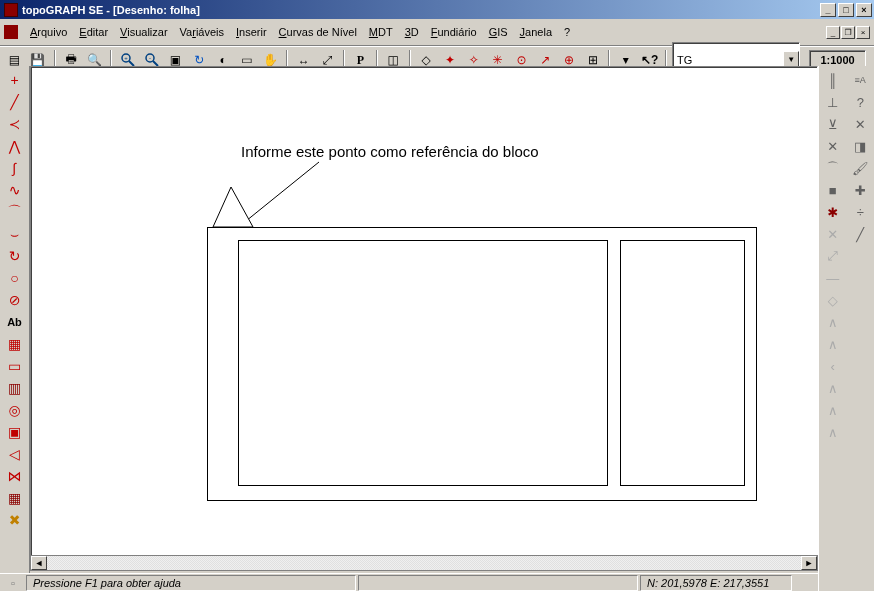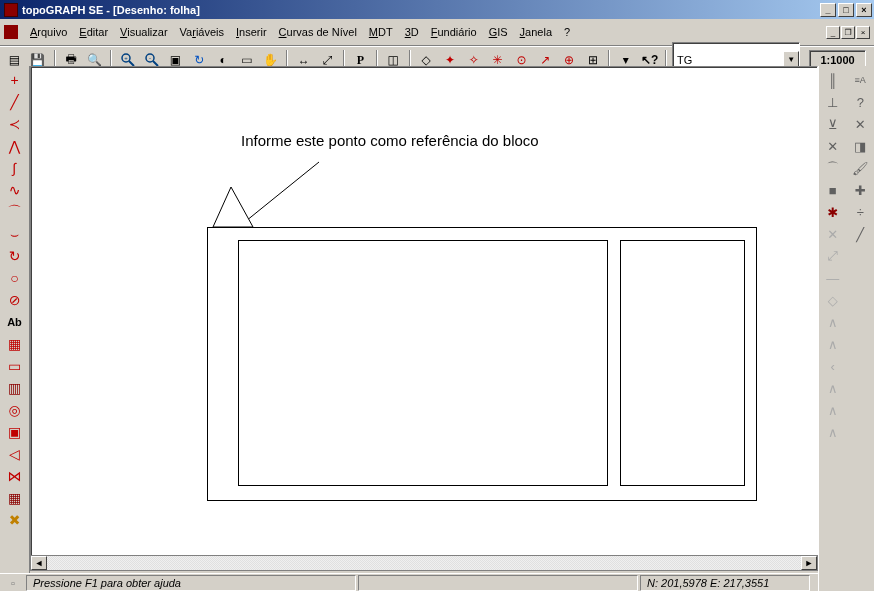--- a/index.html
+++ b/index.html
@@ -149,21 +149,21 @@
   flex: 1;
   background: white;
   border: 1px solid;
   border-color: #808080 #fff #fff #808080;
   box-shadow: inset 1px 1px 0 #404040;
   position: relative;
   overflow: hidden;
 }
 .anntext {
   position: absolute;
-  left: 210px; top: 65px;
+  left: 210px; top: 76px;
   font-family: Arial, sans-serif;
   font-size: 15px;
   color: black;
 }
 .arrow {
   position: absolute;
   left: 178px; top: 90px;
   pointer-events: none;
 }
 .drawframe {
@@ -258,21 +258,21 @@
 .statuspane {
   border: 1px solid;
   border-color: #808080 #fff #fff #808080;
   height: 16px;
   padding: 1px 6px;
   margin-right: 2px;
   font-style: italic;
 }
 .statuspane.main { width: 330px; }
 .statuspane.mid { width: 280px; }
-.statuspane.coords { width: 170px; }
+.statuspane.coords { width: 152px; }
 svg { overflow: visible; }
 </style>
 </head>
 <body>
 
 <div class="titlebar">
   <div class="appicon"></div>
   <div class="title">topoGRAPH SE  -  [Desenho: folha]</div>
   <div class="winbtns">
     <div class="winbtn">_</div>

